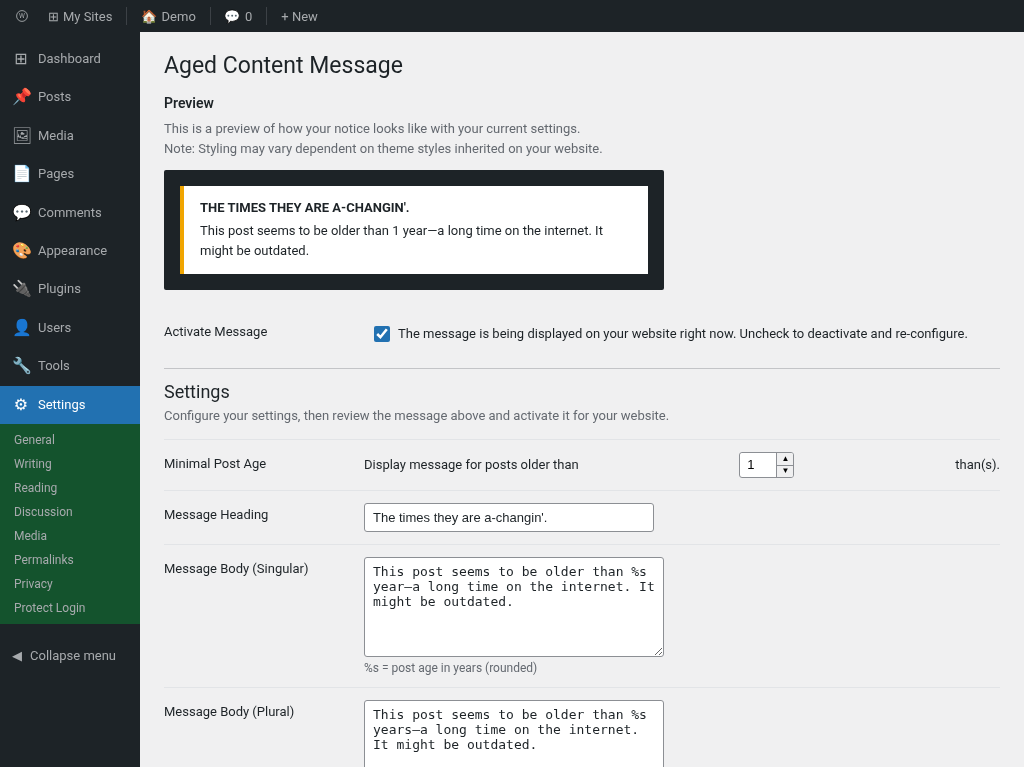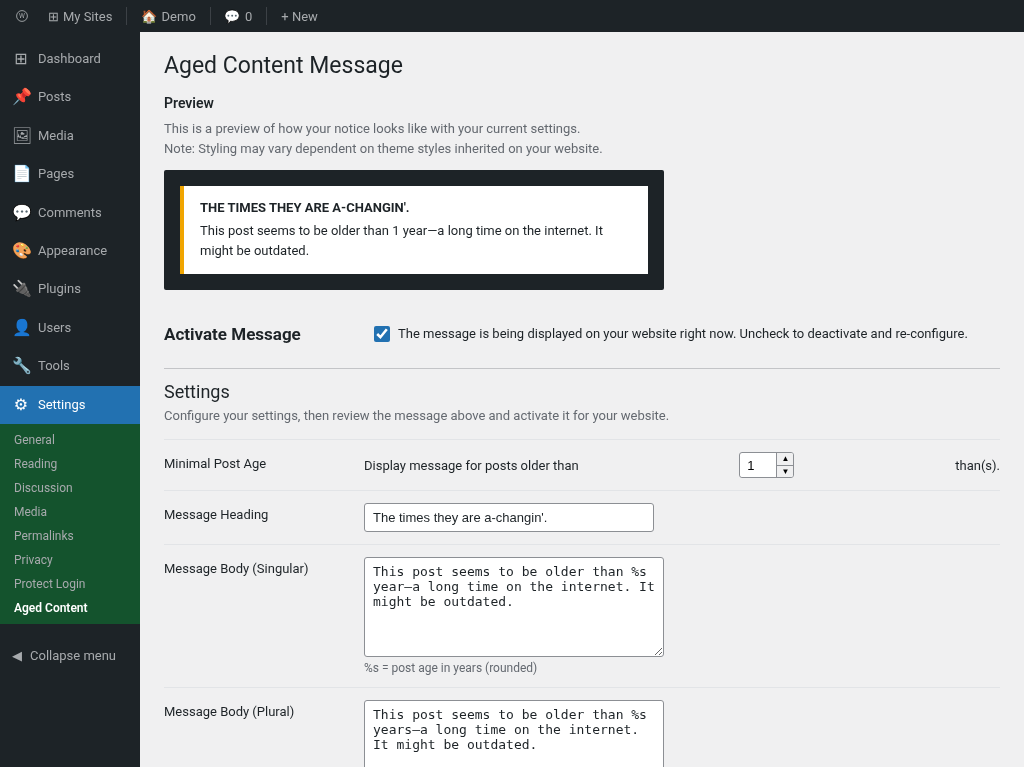--- a/index.html
+++ b/index.html
@@ -150,22 +150,22 @@
     }
 
     .activate-row {
       display: flex;
       align-items: flex-start;
       gap: 10px;
       padding: 14px 0;
       margin-bottom: 10px;
     }
     .activate-label {
-      font-size: 17px;
-      font-weight: 700;
+      font-size: 13px;
+      font-weight: 400;
       width: 200px;
       flex-shrink: 0;
     }
     .activate-content {
       display: flex;
       align-items: flex-start;
       gap: 8px;
     }
     .activate-text {
       font-size: 13px;
@@ -366,39 +366,39 @@
     <div class="menu-item active">
       <span class="icon">⚙</span>
       <span>Settings</span>
     </div>
 
     <div class="submenu">
       <div class="submenu-item">
         <span>General</span>
       </div>
       <div class="submenu-item">
+        <span>Writing</span>
+      </div>
+      <div class="submenu-item">
         <span>Reading</span>
       </div>
       <div class="submenu-item">
         <span>Discussion</span>
       </div>
       <div class="submenu-item">
         <span>Media</span>
       </div>
       <div class="submenu-item">
         <span>Permalinks</span>
       </div>
       <div class="submenu-item">
         <span>Privacy</span>
       </div>
       <div class="submenu-item">
         <span>Protect Login</span>
-      </div>
-      <div class="submenu-item active">
-        <span>Aged Content</span>
       </div>
     </div>
 
     <div class="collapse-menu">
       <span>◀</span>
       <span>Collapse menu</span>
     </div>
   </div>
 
   <div id="wpbody">

